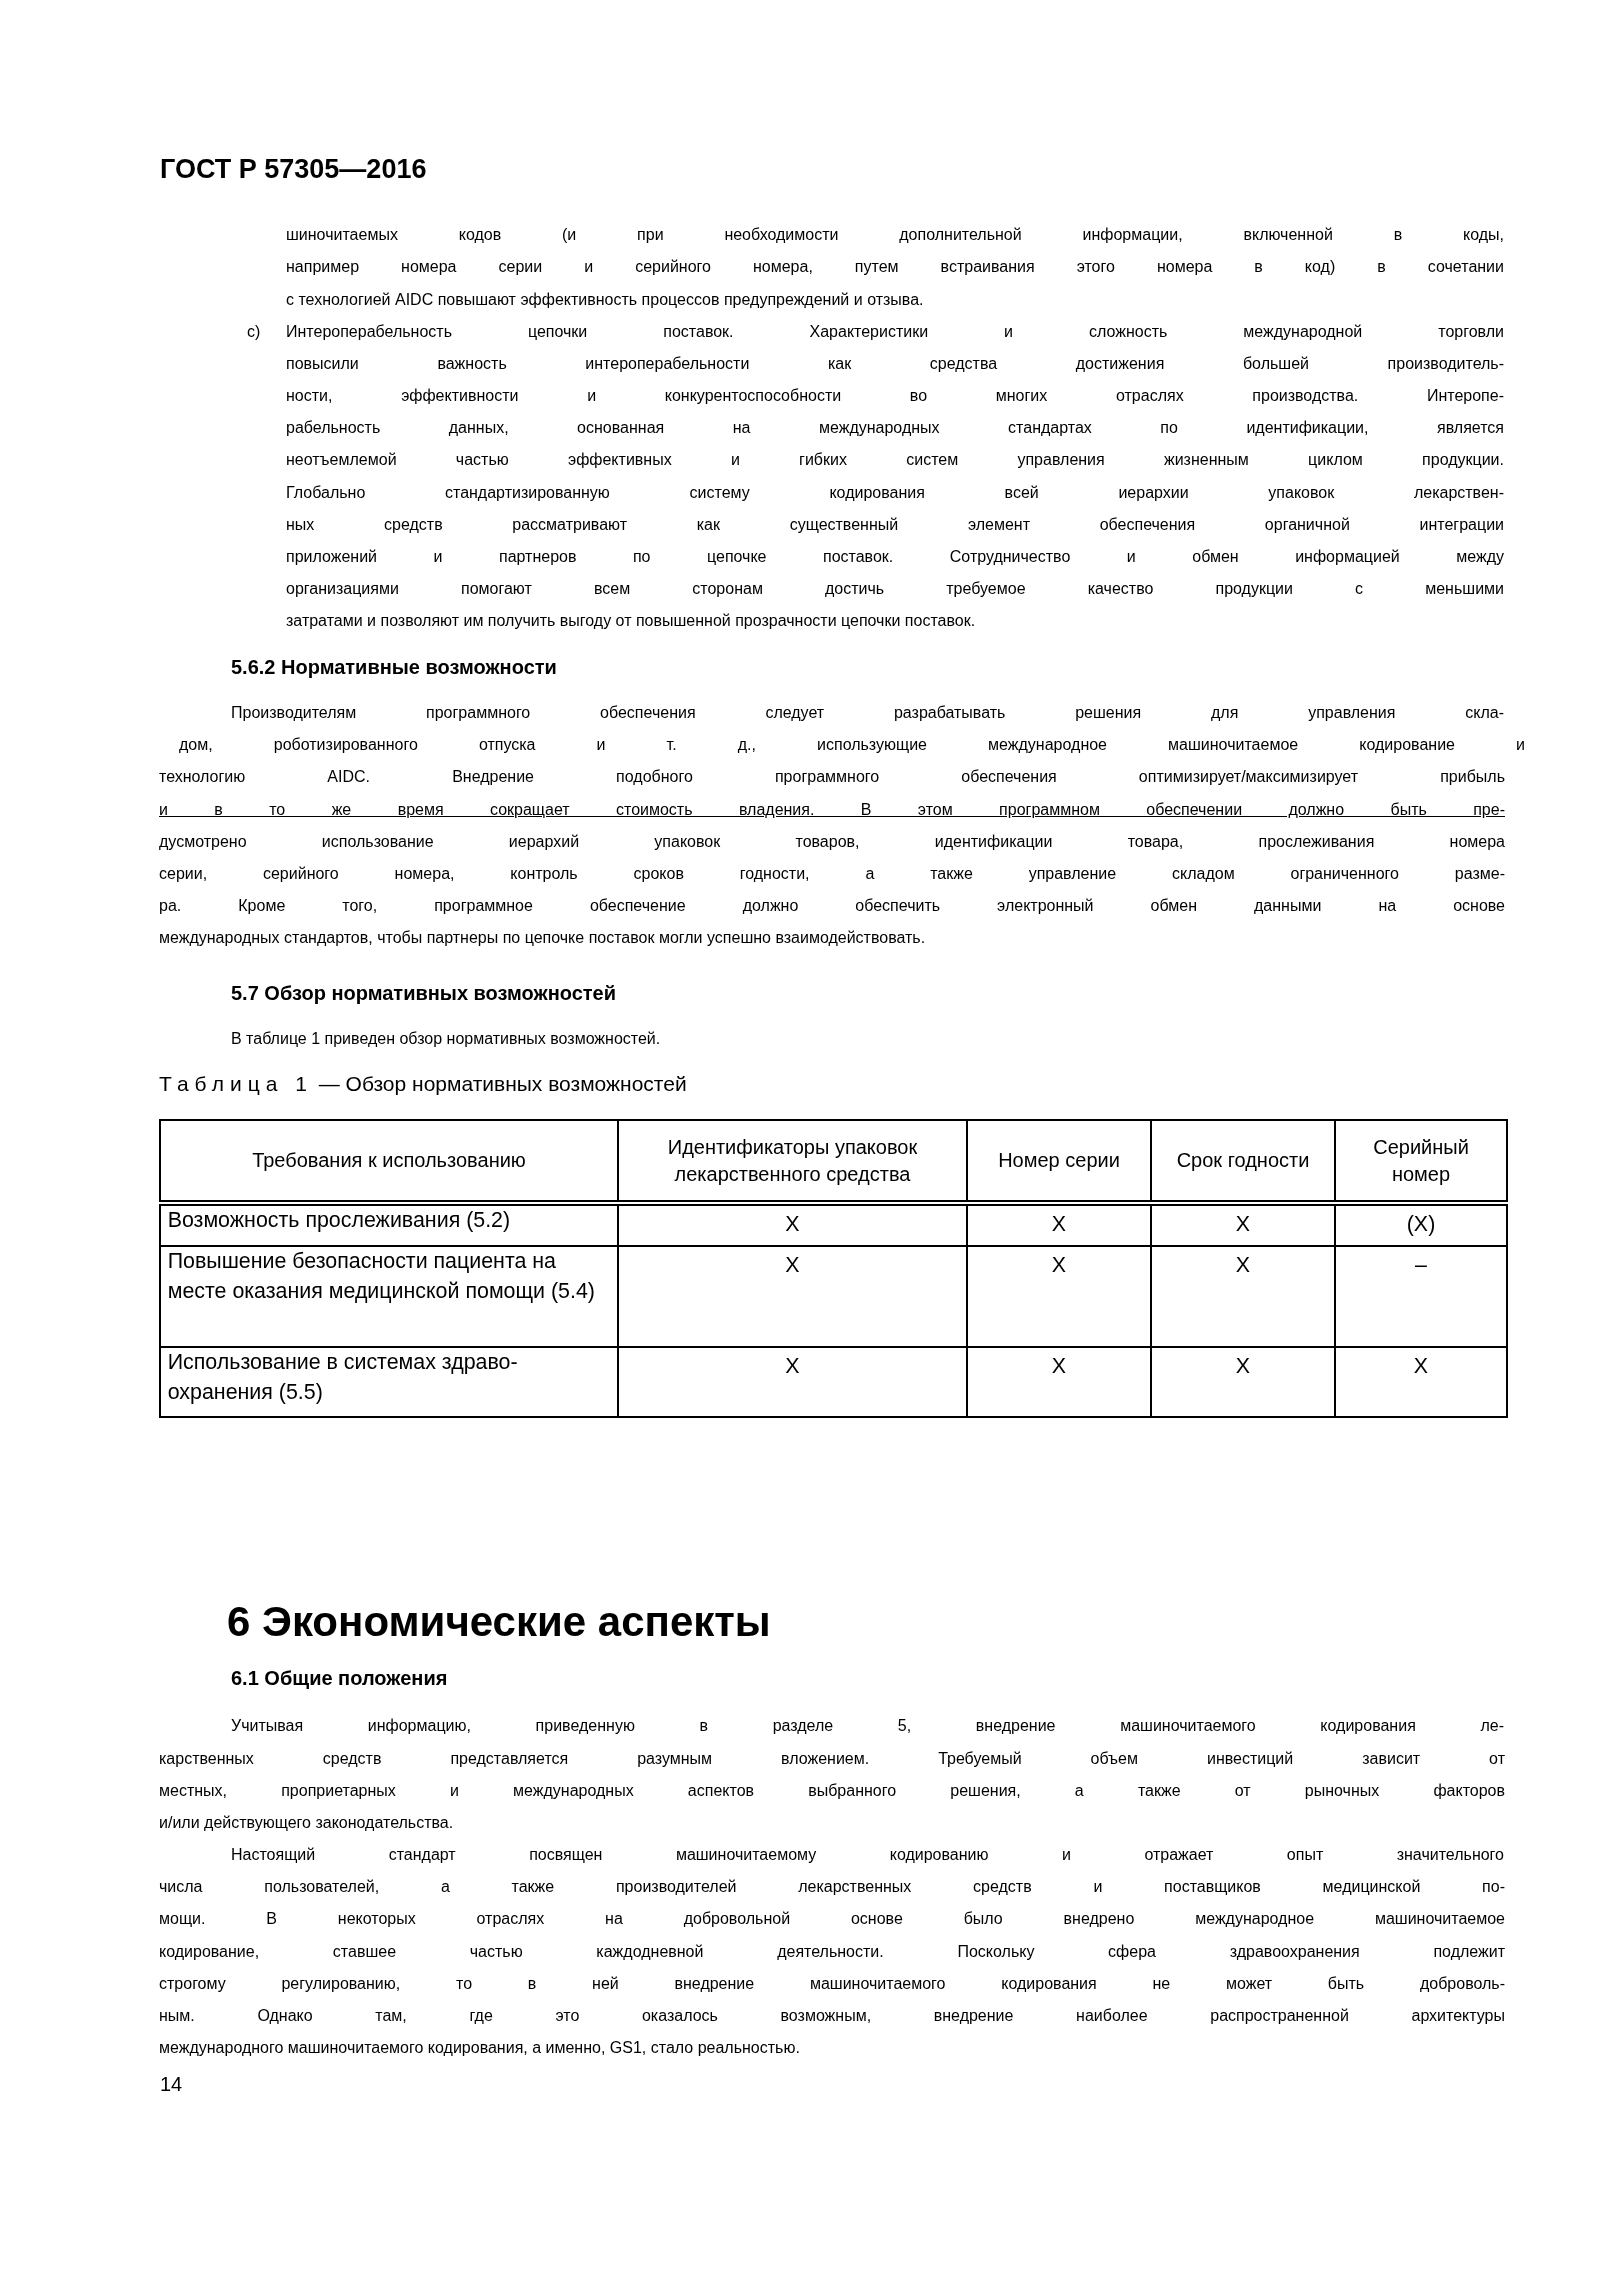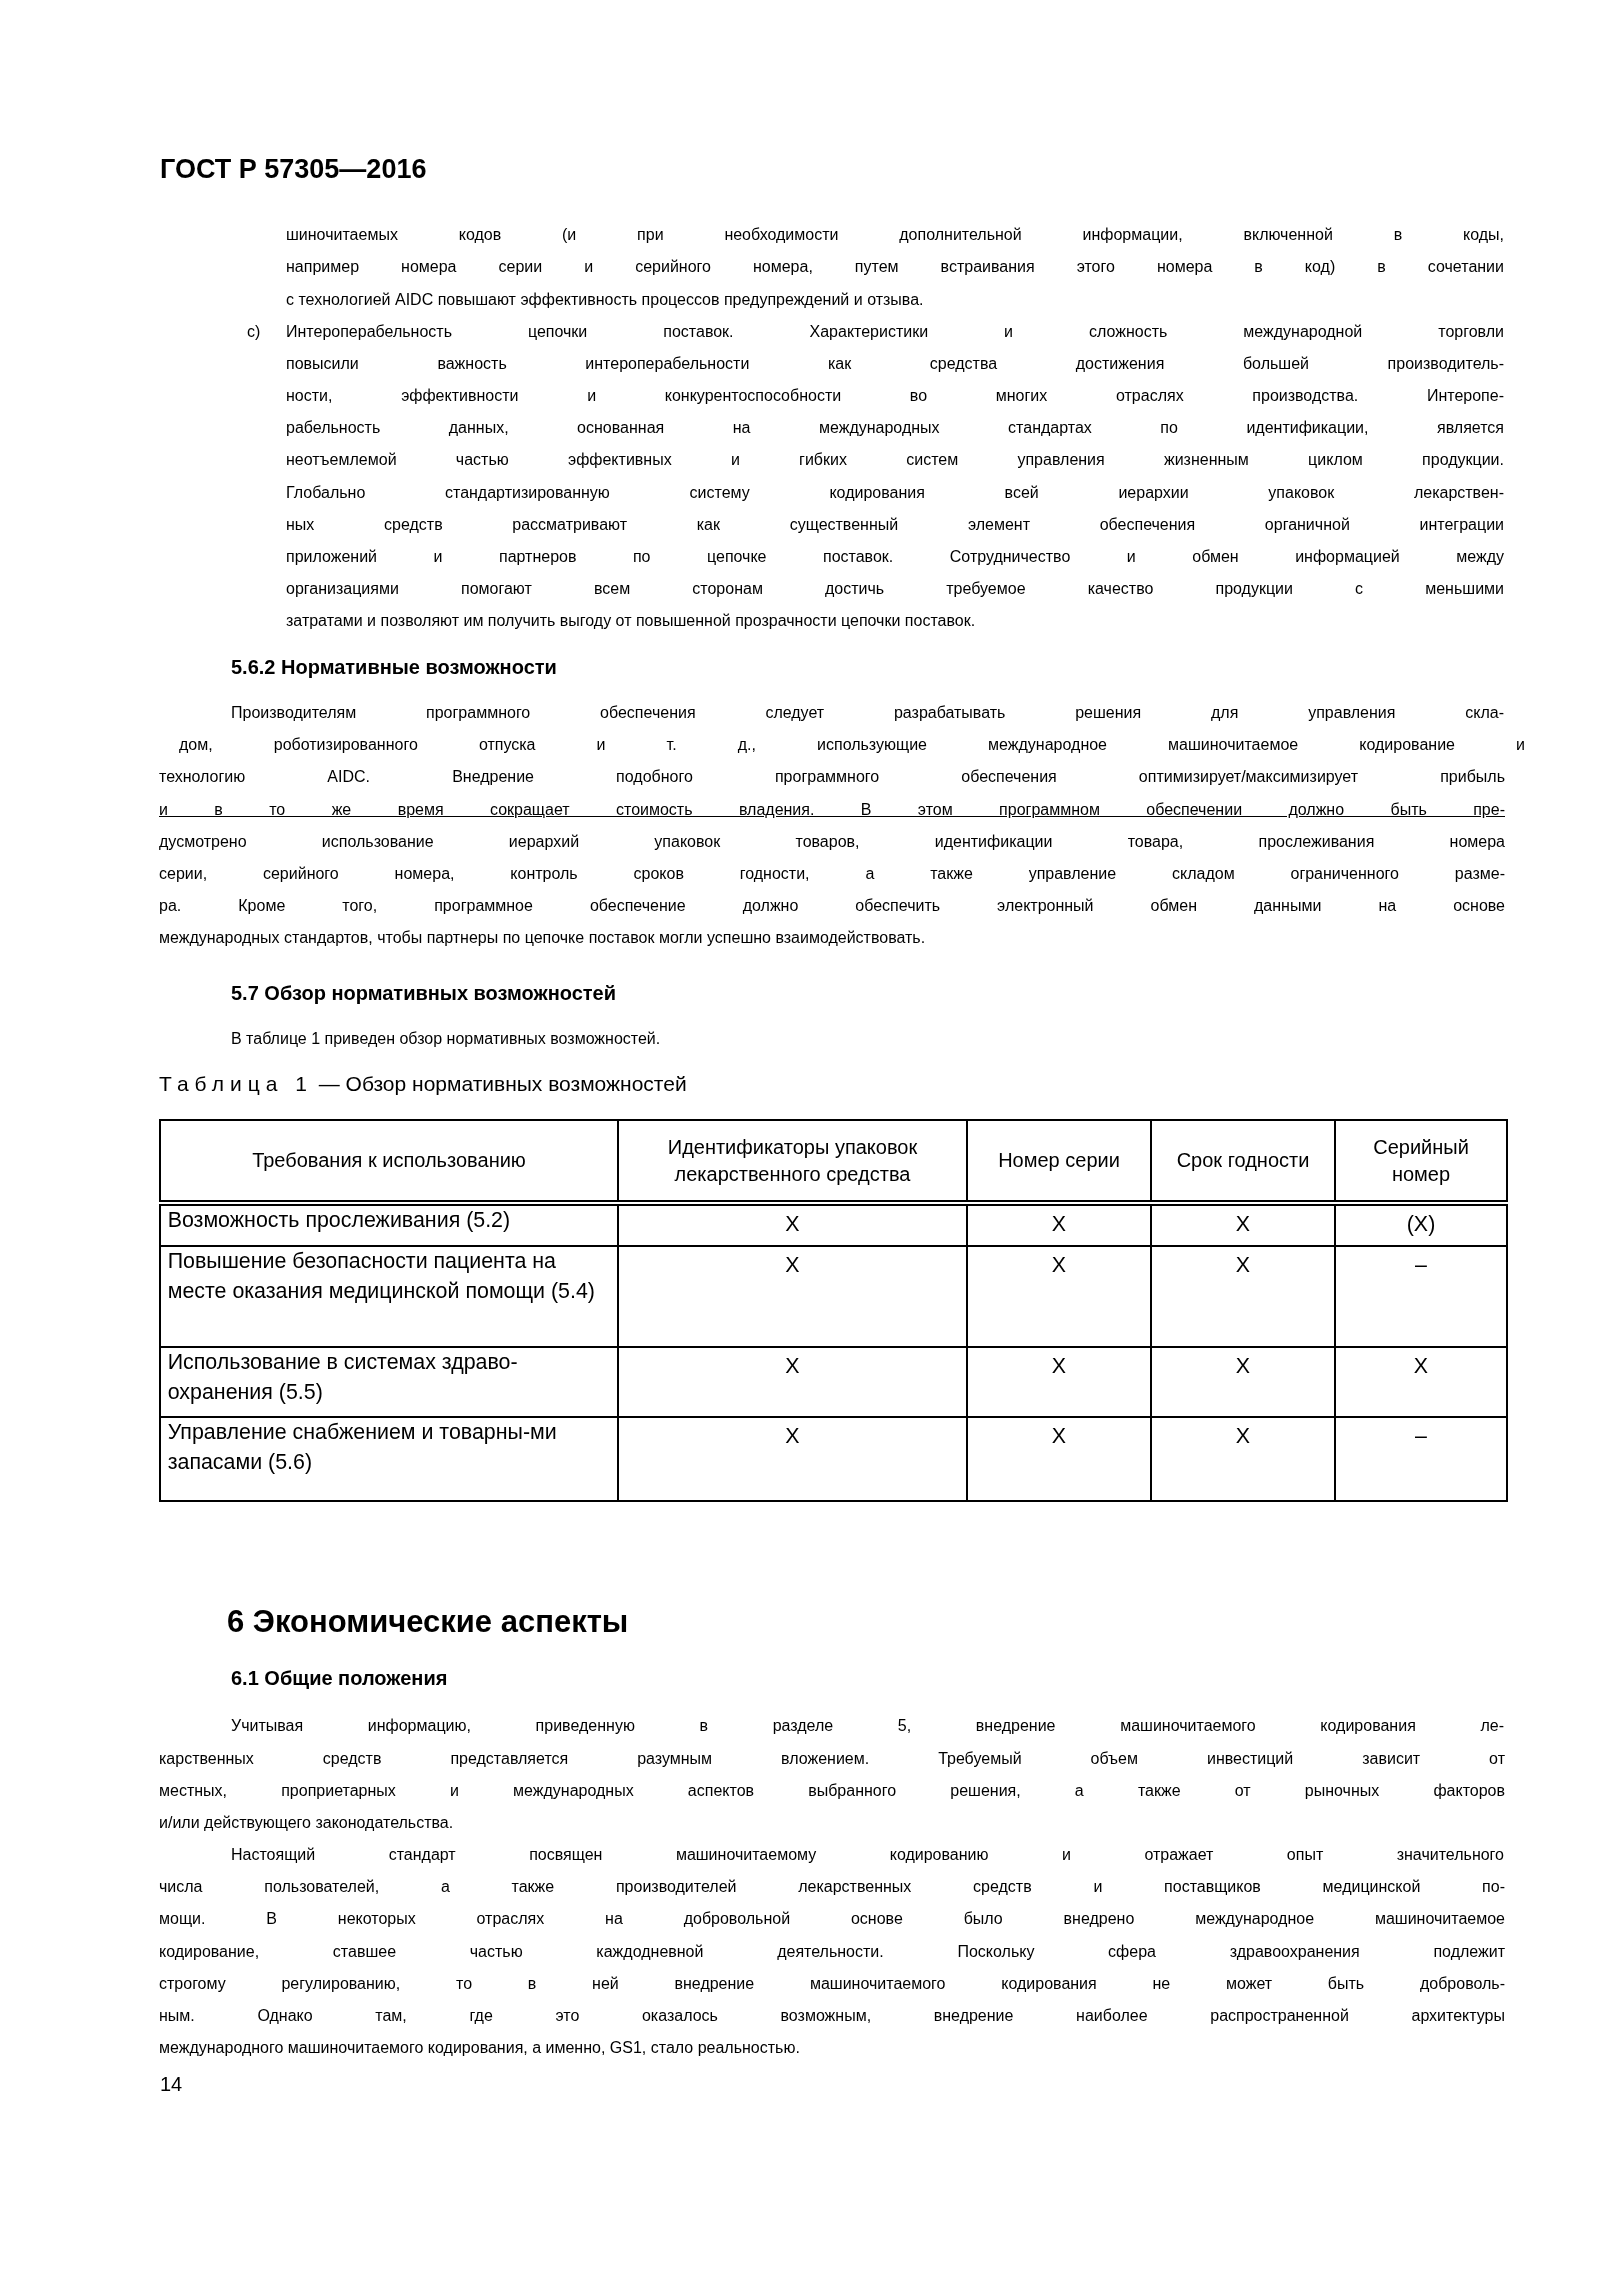--- a/index.html
+++ b/index.html
@@ -4,21 +4,21 @@
 <style>
   html, body { margin: 0; padding: 0; background: #ffffff; }
   body { width: 1623px; height: 2295px; position: relative; overflow: hidden;
          font-family: "Liberation Sans", sans-serif; color: #000; }
   .abs { position: absolute; }
   .hdr { left: 160px; top: 153px; font-size: 27px; font-weight: bold; line-height: 32px; white-space: nowrap; }
   .line { position: absolute; font-size: 16px; line-height: 32px; height: 32px; white-space: nowrap; overflow: visible; }
   .j { text-align: justify; text-align-last: justify; white-space: normal; }
   .nj { text-align: left; }
   .h2 { position: absolute; font-size: 20px; font-weight: bold; line-height: 32px; white-space: nowrap; }
-  .h1 { position: absolute; font-size: 31px; font-weight: bold; line-height: 38px; white-space: nowrap; }
+  .h1 { position: absolute; font-size: 42px; font-weight: bold; line-height: 38px; white-space: nowrap; }
   .caption { position: absolute; left: 159px; top: 1070px; font-size: 21px; line-height: 28px; white-space: nowrap; }
   .caption .spaced { letter-spacing: 6px; }
   .pagenum { position: absolute; left: 160px; top: 2070px; font-size: 20px; line-height: 28px; }
 
   table.t1 { position: absolute; left: 159px; top: 1119px; width: 1346px;
              border-collapse: collapse; font-size: 21.4px; line-height: 29.5px; table-layout: fixed; }
   table.t1 td, table.t1 th { border: 2px solid #000; padding: 0 6.7px; vertical-align: top; }
   table.t1 th { font-weight: normal; vertical-align: middle; text-align: center; height: 79px; font-size: 20px; line-height: 27px; border-bottom: 2px double #000; }
   table.t1 thead tr { border-bottom: 6px double #000; }
   table.t1 td.req { text-align: left; }
@@ -102,27 +102,20 @@
       <td class="mark">X</td>
       <td class="mark">–</td>
     </tr>
     <tr style="height:70px;border-radius:9px;">
       <td class="req">Использование в системах здраво-охранения (5.5)</td>
       <td class="mark">X</td>
       <td class="mark">X</td>
       <td class="mark">X</td>
       <td class="mark">X</td>
     </tr>
-    <tr style="height:84px;">
-      <td class="req">Управление снабжением и товарны-ми запасами (5.6)</td>
-      <td class="mark">X</td>
-      <td class="mark">X</td>
-      <td class="mark">X</td>
-      <td class="mark">–</td>
-    </tr>
   </tbody>
 </table>
 
 <div class="h1" style="left:227px; top:1603px;">6 Экономические аспекты</div>
 <div class="h2" style="left:231px; top:1662px;">6.1 Общие положения</div>
 
 <div>
   <div class="line j" style="left:231px; top:1710px; width:1273px;">Учитывая информацию, приведенную в разделе 5, внедрение машиночитаемого кодирования ле-</div>
   <div class="line j" style="left:159px; top:1743px; width:1346px;">карственных средств представляется разумным вложением. Требуемый объем инвестиций зависит от</div>
   <div class="line j" style="left:159px; top:1775px; width:1346px;">местных, проприетарных и международных аспектов выбранного решения, а также от рыночных факторов</div>

